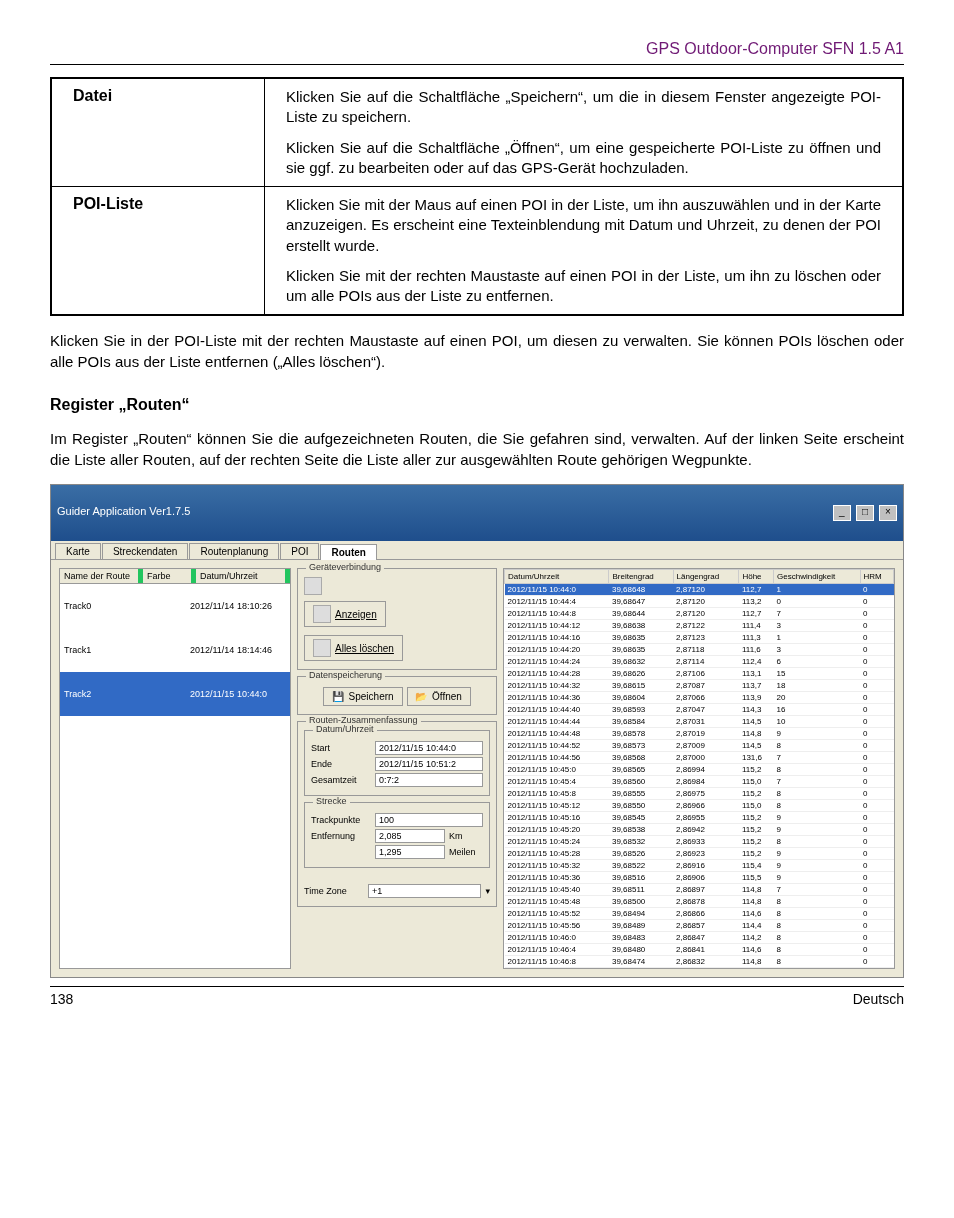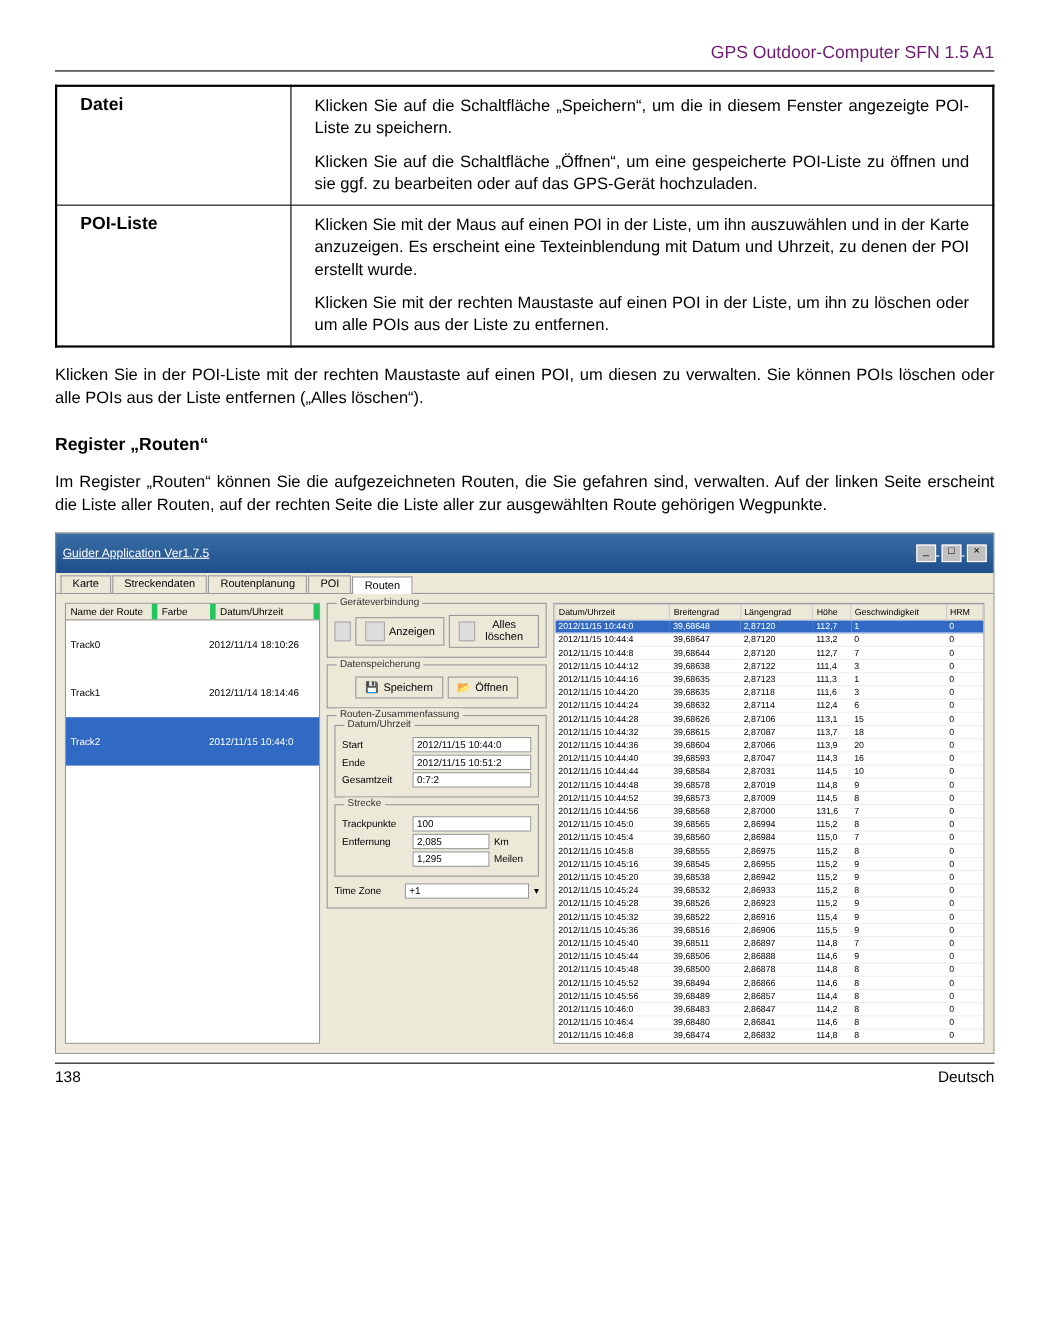--- a/index.html
+++ b/index.html
@@ -54,26 +54,24 @@
   }
   .screenshot {
     border: 1px solid #888;
     background: #ece9d8;
     font-size: 10px;
     margin-top: 10px;
   }
   .ss-title {
     background: linear-gradient(#3a6ea5, #1e4e8c);
     color: #fff;
-    padding: 10px 6px;
+    padding: 20px 6px;
     font-size: 11px;
     display: flex;
     justify-content: space-between;
-    align-items: center;
-    text-decoration: underline;
   }
   .ss-title .winbtns span {
     display: inline-block;
     width: 16px;
     height: 14px;
     background: #c0c0c0;
     border: 1px solid #fff;
     color: #000;
     text-align: center;
     line-height: 12px;
@@ -90,21 +88,21 @@
   .tab {
     background: #ece9d8;
     border: 1px solid #999;
     border-bottom: none;
     padding: 2px 10px;
     font-size: 10px;
     cursor: pointer;
   }
   .tab.active {
     background: #fff;
-    font-weight: normal;
+    font-weight: bold;
     position: relative;
     top: 1px;
   }
   .ss-body {
     display: flex;
     background: #ece9d8;
     padding: 8px;
     gap: 6px;
   }
   .left-pane {
@@ -172,23 +170,24 @@
   }
   .iconbox {
     width: 16px;
     height: 16px;
     display: inline-block;
     background: #ddd;
     border: 1px solid #aaa;
   }
   .centered-col {
     display: flex;
-    flex-direction: row;
-    align-items: center;
+    flex-direction: column;
+    align-items: flex-start;
     gap: 4px;
+    text-decoration: underline;
   }
   .kv-row {
     display: flex;
     align-items: center;
     gap: 4px;
     margin: 2px 0;
     font-size: 9px;
   }
   .kv-row .k { width: 60px; }
   .kv-row .v {
@@ -348,21 +347,21 @@
           </div>
           <div class="kv-row">
             <span class="k">Ende</span>
             <span class="v">2012/11/15 10:51:2</span>
           </div>
           <div class="kv-row">
             <span class="k">Gesamtzeit</span>
             <span class="v">0:7:2</span>
           </div>
         </div>
-        <div class="groupbox" style="margin-bottom:6px;">
+        <div class="groupbox" style="margin-bottom:16px;">
           <span class="gtitle">Strecke</span>
           <div class="kv-row">
             <span class="k">Trackpunkte</span>
             <span class="v">100</span>
           </div>
           <div class="kv-row">
             <span class="k">Entfernung</span>
             <span class="v">2,085</span>
             <span class="unit">Km</span>
           </div>
@@ -530,20 +529,28 @@
             </tr>
             <tr>
               <td>2012/11/15 10:45:8</td>
               <td>39,68555</td>
               <td>2,86975</td>
               <td>115,2</td>
               <td>8</td>
               <td>0</td>
             </tr>
             <tr>
+              <td>2012/11/15 10:45:12</td>
+              <td>39,68550</td>
+              <td>2,86966</td>
+              <td>115,0</td>
+              <td>8</td>
+              <td>0</td>
+            </tr>
+            <tr>
               <td>2012/11/15 10:45:16</td>
               <td>39,68545</td>
               <td>2,86955</td>
               <td>115,2</td>
               <td>9</td>
               <td>0</td>
             </tr>
             <tr>
               <td>2012/11/15 10:45:20</td>
               <td>39,68538</td>
@@ -583,28 +590,20 @@
               <td>115,5</td>
               <td>9</td>
               <td>0</td>
             </tr>
             <tr>
               <td>2012/11/15 10:45:40</td>
               <td>39,68511</td>
               <td>2,86897</td>
               <td>114,8</td>
               <td>7</td>
-              <td>0</td>
-            </tr>
-            <tr>
-              <td>2012/11/15 10:45:44</td>
-              <td>39,68506</td>
-              <td>2,86888</td>
-              <td>114,6</td>
-              <td>9</td>
               <td>0</td>
             </tr>
             <tr>
               <td>2012/11/15 10:45:48</td>
               <td>39,68500</td>
               <td>2,86878</td>
               <td>114,8</td>
               <td>8</td>
               <td>0</td>
             </tr>

